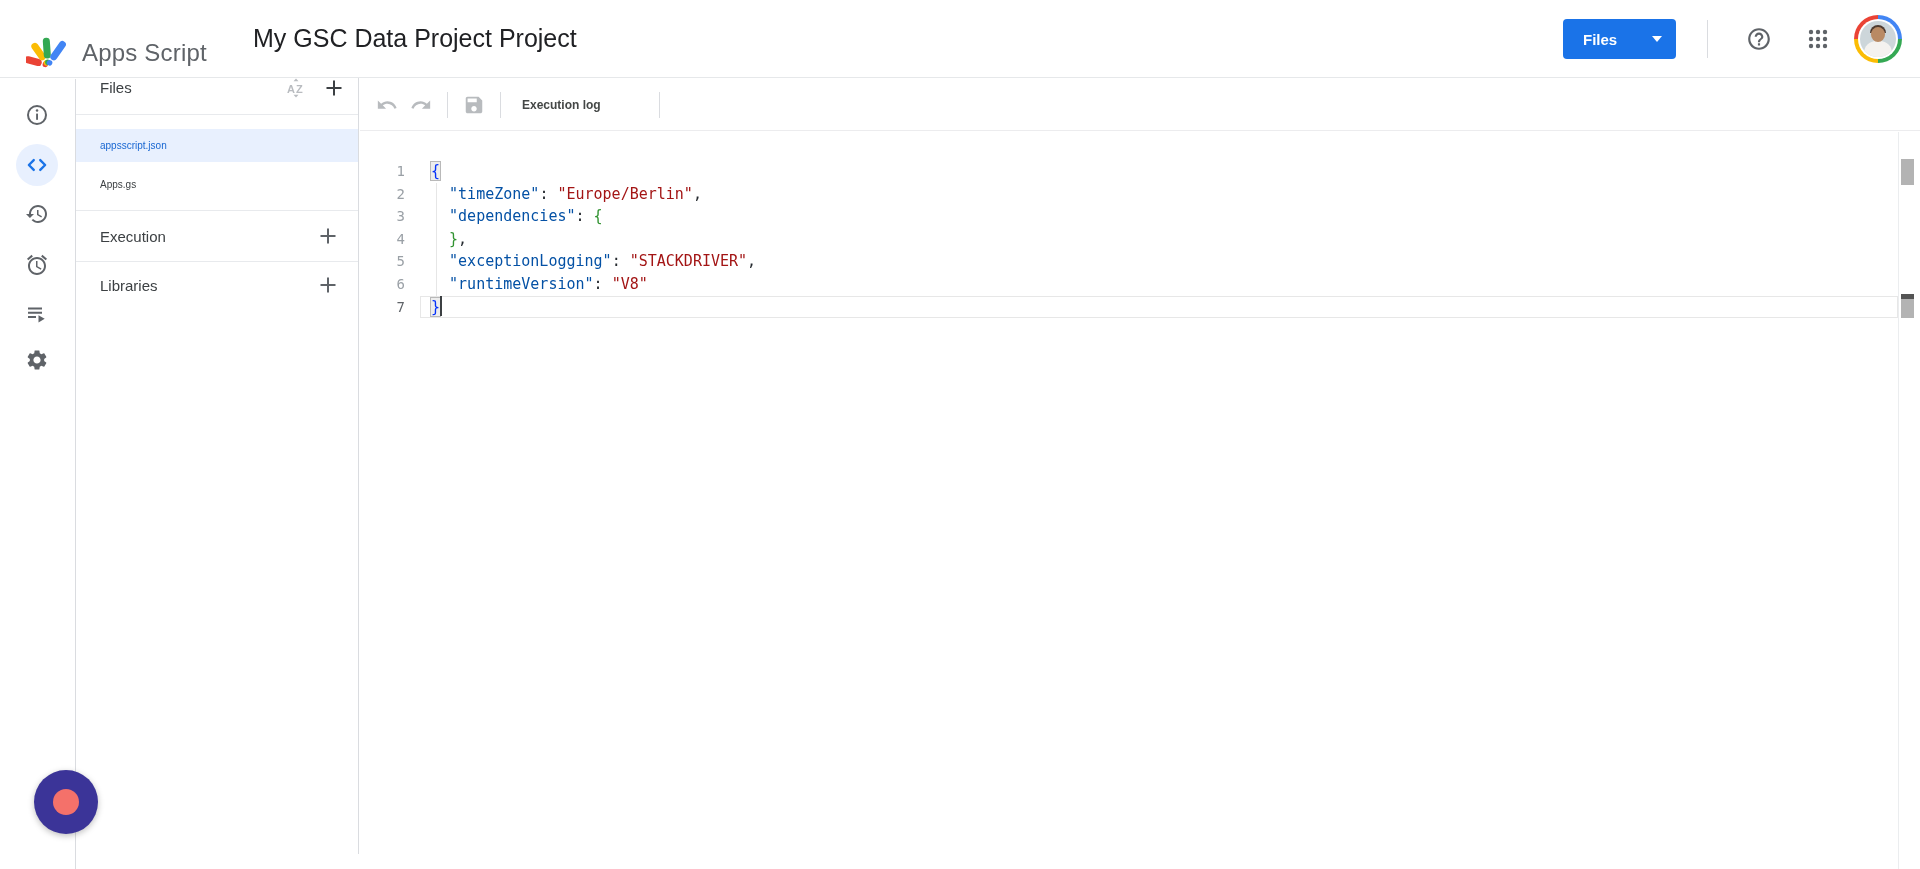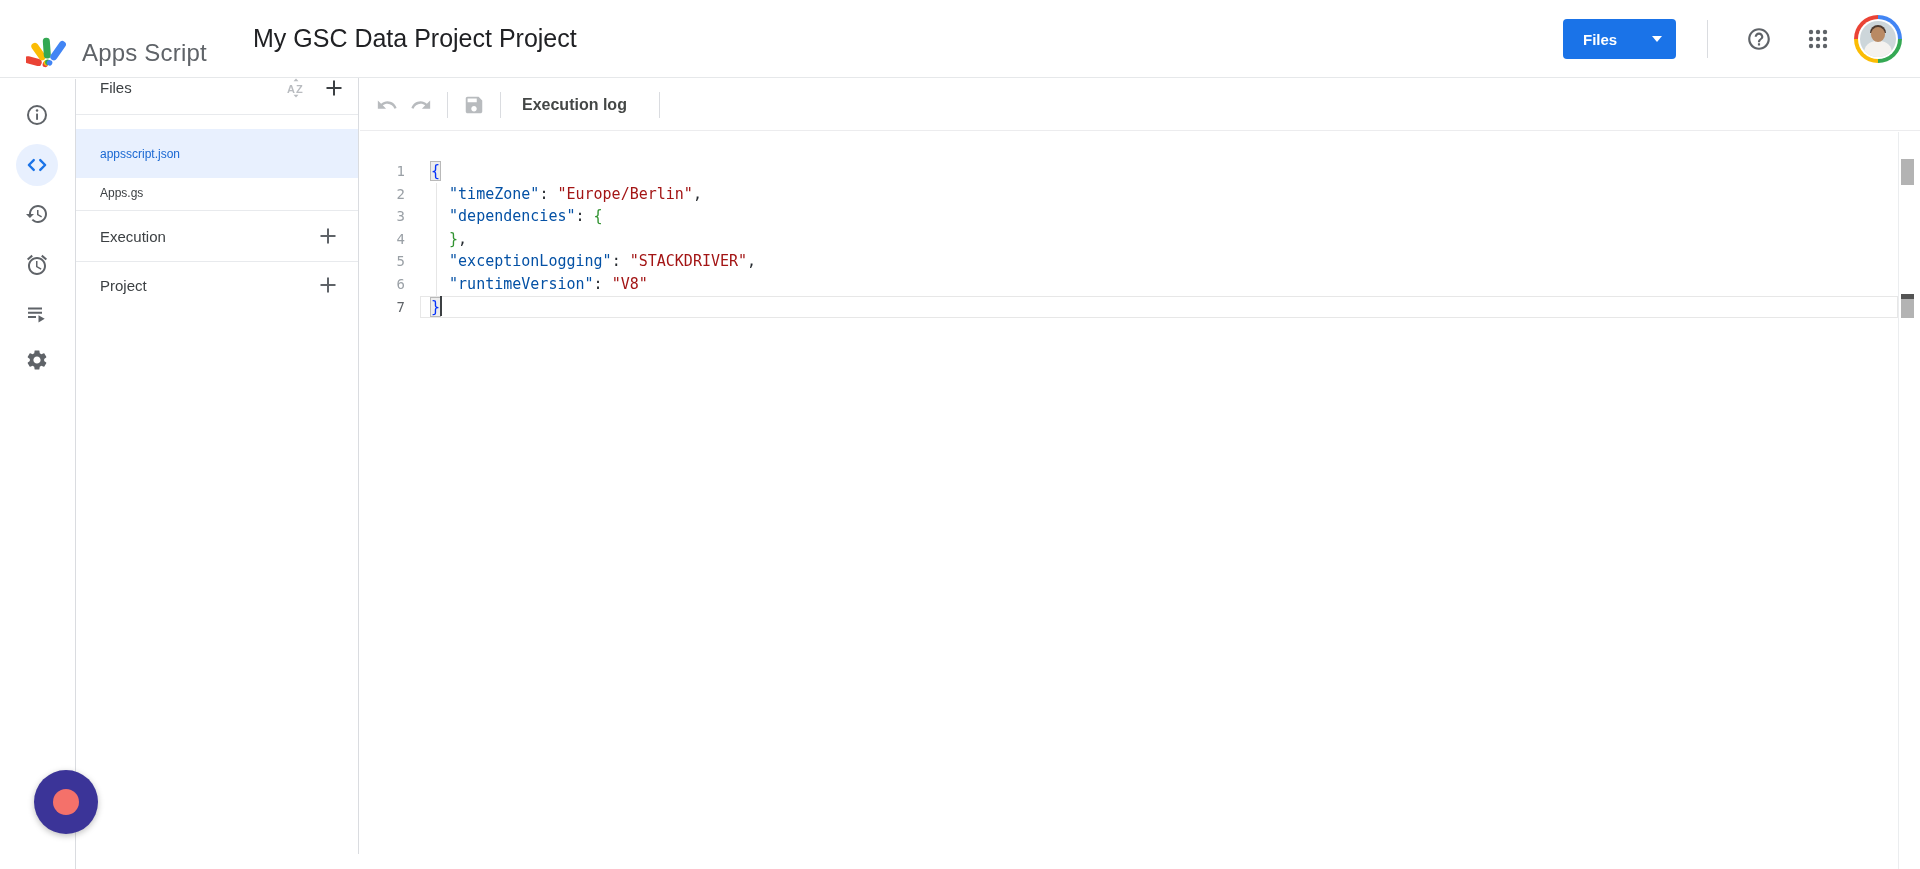--- a/index.html
+++ b/index.html
@@ -28,30 +28,30 @@
   .rail-btn { position:absolute; left:13px; width:48px; height:48px; background:none; border:none; display:flex; align-items:center; justify-content:center; cursor:pointer; }
   .rail-btn .sel-bg { position:absolute; width:42px; height:42px; border-radius:50%; background:#e8f0fe; }
   .rail-btn svg { position:relative; }
 
   
   .files-panel { position:absolute; left:76px; top:64px; width:283px; height:790px; background:#fff; border-right:1px solid #dadce0; z-index:2; }
   .fp-header { position:absolute; left:0; top:0; width:100%; height:50px; }
   .fp-title { position:absolute; left:24px; top:15px; font-size:15px; color:#3c4043; }
   .fp-iconbtn { position:absolute; top:2px; width:40px; height:44px; background:none; border:none; display:flex; align-items:center; justify-content:center; cursor:pointer; }
   .fp-line { position:absolute; left:0; width:100%; height:1px; background:#e8eaed; }
-  .file-row { position:absolute; left:0; width:100%; height:49px; display:flex; align-items:center; padding-left:24px; font-size:12px; color:#3c4043; cursor:pointer; }
+  .file-row { position:absolute; left:0; width:100%; height:33px; display:flex; align-items:center; padding-left:24px; font-size:10px; color:#3c4043; cursor:pointer; }
   .file-row.selected { background:#e8f0fe; color:#1967d2; }
   .section-row { position:absolute; left:0; width:100%; height:48px; display:flex; align-items:center; padding-left:24px; font-size:15px; color:#3c4043; }
   .section-add { position:absolute; right:10px; width:40px; height:44px; background:none; border:none; display:flex; align-items:center; justify-content:center; cursor:pointer; }
 
   
   .ed-toolbar { position:absolute; left:360px; top:79px; width:1560px; height:52px; background:#fff; border-bottom:1px solid #ececee; z-index:2; }
   .tb-btn { position:absolute; top:4px; width:42px; height:44px; background:none; border:none; display:flex; align-items:center; justify-content:center; cursor:pointer; }
   .tb-divider { position:absolute; top:13px; width:1px; height:26px; background:#dadce0; }
-  .exec-log { position:absolute; left:522px; top:0; height:52px; display:flex; align-items:center; font-size:16px; font-weight:bold; color:#444746; background:none; border:none; cursor:pointer; font-family:"Liberation Sans",sans-serif; }
+  .exec-log { position:absolute; left:522px; top:0; height:52px; display:flex; align-items:center; font-size:12px; font-weight:bold; color:#444746; background:none; border:none; cursor:pointer; font-family:"Liberation Sans",sans-serif; }
 
   
   .editor { position:absolute; left:360px; top:132px; width:1560px; height:737px; background:#fff; }
   .gutter { position:absolute; left:0; top:0; width:60px; padding-top:28px; font-family:"DejaVu Sans Mono","Liberation Mono",monospace; }
   .ln { height:22.6px; line-height:22.6px; text-align:right; padding-right:15px; font-size:14px; color:#9aa0a6; }
   .ln.cur { color:#5f6368; }
   .code-area { position:absolute; left:60px; top:0; width:1478px; padding-top:28px; cursor:text; }
   .code-line { height:22.6px; line-height:22.6px; white-space:pre; font-family:"DejaVu Sans Mono","Liberation Mono",monospace; font-size:15px; color:#24292e; padding-left:11px; }
   .code-line.cur { box-shadow: inset 0 0 0 1px #e7e7e7; }
   .tk-k { color:#0451a5; }
@@ -204,21 +204,21 @@
     <div class="section-row" style="top:148px">
       <span>Execution</span>
       <button class="section-add">
         <svg width="22" height="22" viewBox="0 0 22 22">
           <path d="M11 3.5v15M3.5 11h15" stroke="#5f6368" stroke-width="2" fill="none"></path>
         </svg>
       </button>
     </div>
     <div class="fp-line" style="top:197px"></div>
     <div class="section-row" style="top:197px">
-      <span>Project</span>
+      <span>Libraries</span>
       <button class="section-add">
         <svg width="22" height="22" viewBox="0 0 22 22">
           <path d="M11 3.5v15M3.5 11h15" stroke="#5f6368" stroke-width="2" fill="none"></path>
         </svg>
       </button>
     </div>
   </div>
 
   <div class="ed-toolbar">
     <button class="tb-btn" style="left:6px">

